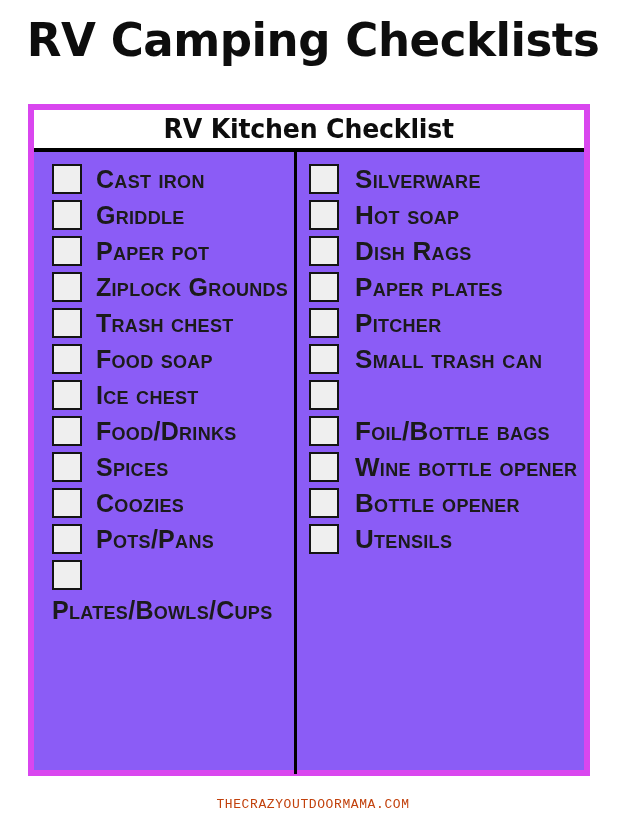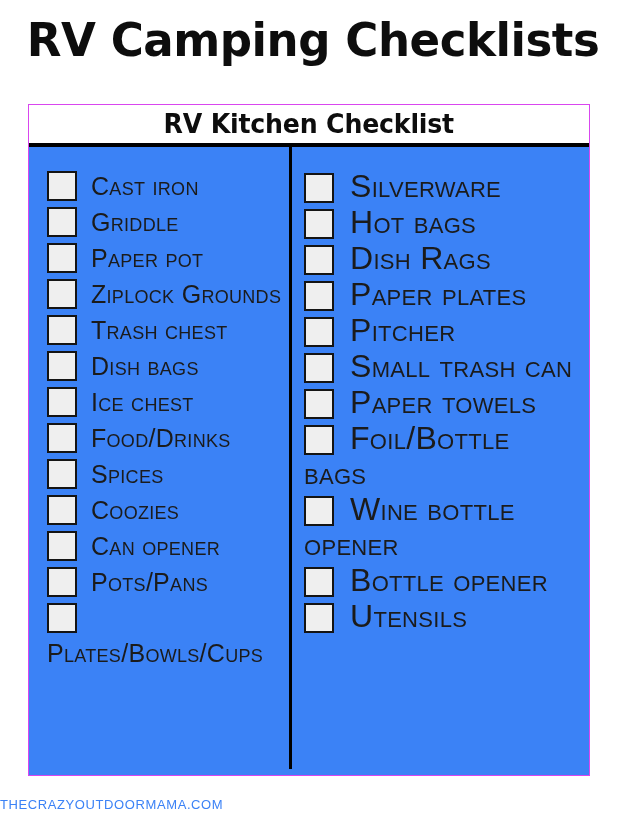--- a/index.html
+++ b/index.html
@@ -40,22 +40,22 @@
     transform-origin: center top;
   }
 
   
   .checklist-box {
     position: absolute;
     left: 28px;
     top: 104px;
     width: 562px;
     height: 672px;
-    border: 1px solid #d946ef;
-    background: #3b82f6;
+    border: 6px solid #d946ef;
+    background: #8b5cf6;
   }
 
   .checklist-header {
     height: 42px;
     border-bottom: 4px solid #000000;
     display: flex;
     align-items: center;
     justify-content: center;
     background: #ffffff;
   }
@@ -70,22 +70,23 @@
     transform: scaleX(0.97);
   }
 
   
   .columns {
     display: flex;
     height: 622px;
     align-items: stretch;
   }
   .column {
-    padding: 22px 0 0 0;
+    padding: 10px 0 0 0;
     flex: 0 0 auto;
+    font-weight: bold;
   }
   .column-left {
     width: 263px;
     border-right: 3px solid #000000;
     padding-left: 18px;
     padding-right: 4px;
   }
   .column-right {
     width: 286px;
     padding-left: 12px;
@@ -112,32 +113,33 @@
     border: 2px solid #141414;
     background: #efefef;
     margin-right: 14px;
   }
   .check-item .label {
     display: inline;
   }
 
   
   .column-right .check-item .box { margin-right: 16px; }
-  .column-right .check-item { font-size: 32px; }
+  .column-right .check-item { font-size: 26px; }
 
   
   .footer {
     position: absolute;
     left: 0;
     top: 797px;
     width: 626px;
-    font-family: Liberation Sans, sans-serif;
+    text-align: center;
+    font-family: Liberation Mono, monospace;
     font-size: 13px;
     letter-spacing: 0.6px;
-    color: #3b82f6;
+    color: #c2410c;
   }
 </style>
 </head>
 <body>
 
 <div class="page">
 
   <h1 class="page-title">RV Camping Checklists</h1>
 
   <div class="checklist-box">
@@ -146,37 +148,36 @@
       <div class="checklist-header-title">RV Kitchen Checklist</div>
     </div>
 
     <div class="columns">
       <div class="column column-left">
           <label class="check-item"><span class="box"></span><span class="label">Cast iron</span></label>
           <label class="check-item"><span class="box"></span><span class="label">Griddle</span></label>
           <label class="check-item"><span class="box"></span><span class="label">Paper pot</span></label>
           <label class="check-item"><span class="box"></span><span class="label">Ziplock Grounds</span></label>
           <label class="check-item"><span class="box"></span><span class="label">Trash chest</span></label>
-          <label class="check-item"><span class="box"></span><span class="label">Dish bags</span></label>
+          <label class="check-item"><span class="box"></span><span class="label">Food soap</span></label>
           <label class="check-item"><span class="box"></span><span class="label">Ice chest</span></label>
           <label class="check-item"><span class="box"></span><span class="label">Food/Drinks</span></label>
           <label class="check-item"><span class="box"></span><span class="label">Spices</span></label>
           <label class="check-item"><span class="box"></span><span class="label">Coozies</span></label>
-          <label class="check-item"><span class="box"></span><span class="label">Can opener</span></label>
           <label class="check-item"><span class="box"></span><span class="label">Pots/Pans</span></label>
           <label class="check-item"><span class="box"></span><span class="label">Plates/Bowls/Cups</span></label>
         </div>
       <div class="column column-right">
           <label class="check-item"><span class="box"></span><span class="label">Silverware</span></label>
-          <label class="check-item"><span class="box"></span><span class="label">Hot bags</span></label>
+          <label class="check-item"><span class="box"></span><span class="label">Hot soap</span></label>
           <label class="check-item"><span class="box"></span><span class="label">Dish Rags</span></label>
           <label class="check-item"><span class="box"></span><span class="label">Paper plates</span></label>
           <label class="check-item"><span class="box"></span><span class="label">Pitcher</span></label>
           <label class="check-item"><span class="box"></span><span class="label">Small trash can</span></label>
-          <label class="check-item"><span class="box"></span><span class="label">Paper towels</span></label>
+          <label class="check-item"><span class="box"></span></label>
           <label class="check-item"><span class="box"></span><span class="label">Foil/Bottle bags</span></label>
           <label class="check-item"><span class="box"></span><span class="label">Wine bottle opener</span></label>
           <label class="check-item"><span class="box"></span><span class="label">Bottle opener</span></label>
           <label class="check-item"><span class="box"></span><span class="label">Utensils</span></label>
         </div>
     </div>
 
   </div>
 
   <div class="footer">THECRAZYOUTDOORMAMA.COM</div>

